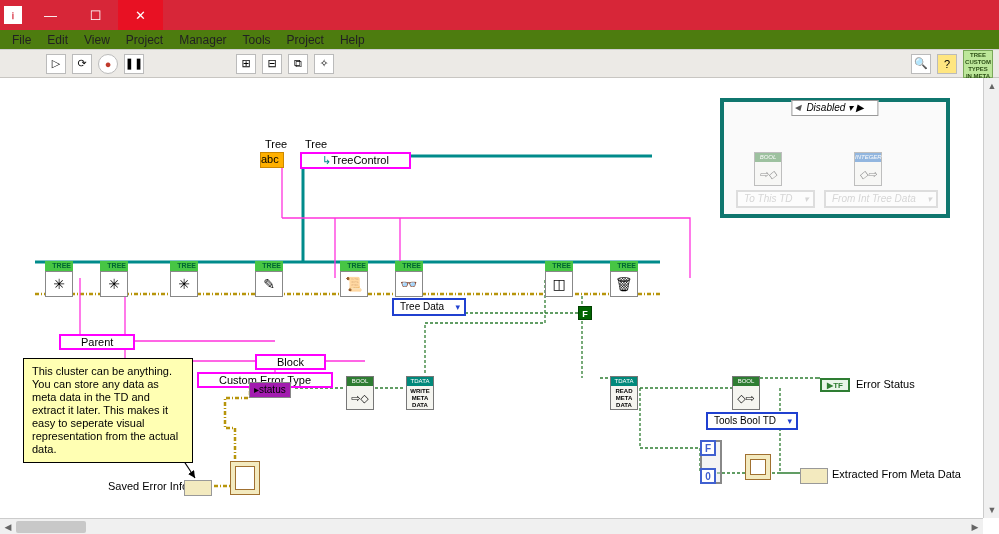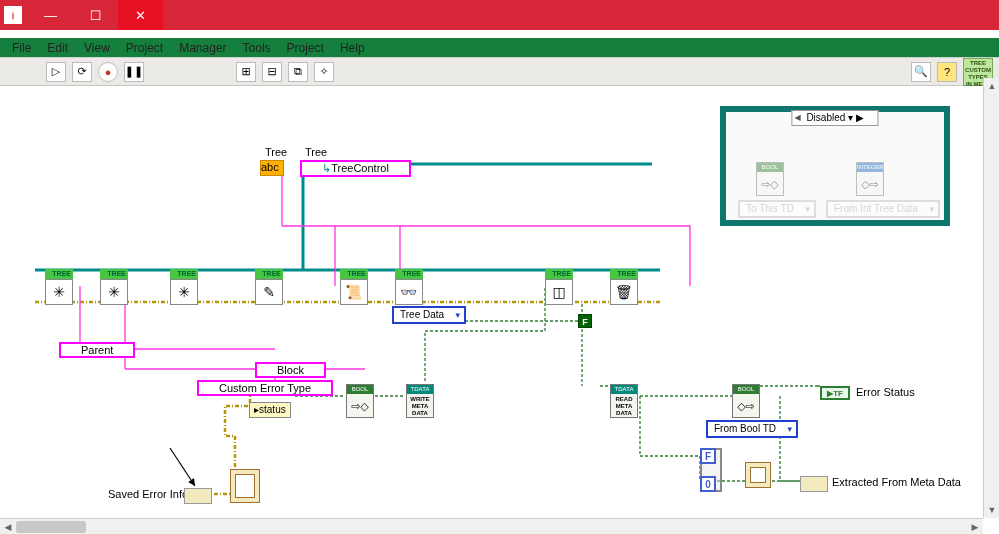--- a/index.html
+++ b/index.html
@@ -7,21 +7,21 @@
 
   
   .titlebar { height: 30px; background: #d72638; color: #fff; display: flex; align-items: center; padding-left: 4px; }
   .titlebar .icon { width: 18px; height: 18px; background: #fff; border: 1px solid #fff; display: flex; align-items: center; justify-content: center; color: #d72638; font-size: 9px; font-weight: bold; margin-right: 6px; }
   .titlebar .title { flex: 1; font-size: 12px; }
   .winbtns { display: flex; height: 100%; }
   .winbtn { width: 45px; display: flex; align-items: center; justify-content: center; font-size: 13px; cursor: pointer; }
   .winbtn.close { background: #e81123; }
 
   
-  .menubar { height: 20px; background: #15803d; display: flex; align-items: center; padding-left: 6px; gap: 4px; border-bottom: 1px solid #d0d0d0; font-size: 12px; color: #222; margin-top: 8px; }
+  .menubar { height: 20px; background: #4d7c0f; display: flex; align-items: center; padding-left: 6px; gap: 4px; border-bottom: 1px solid #d0d0d0; font-size: 12px; color: #222; }
   .menubar span { padding: 2px 6px; cursor: pointer; }
 
   
   .toolbar { height: 28px; background: #eceae6; display: flex; align-items: center; padding: 0 6px; gap: 6px; border-bottom: 1px solid #c8c6c2; }
   .tbtn { width: 20px; height: 20px; border: 1px solid #bbb; background: #fff; display: flex; align-items: center; justify-content: center; font-size: 11px; cursor: pointer; }
   .tbtn.round { border-radius: 50%; }
   .tbtn.red { color: #c0392b; }
   .fontpick { height: 20px; border: 1px solid #999; background: #fff; padding: 0 18px 0 6px; display: flex; align-items: center; font-size: 11px; position: relative; min-width: 150px; }
   .fontpick:after { content: "▾"; position: absolute; right: 4px; font-size: 9px; color: #555; }
   .spacer { flex: 1; }
@@ -59,21 +59,21 @@
   .comment { position: absolute; background: #ffffb3; border: 1px solid #000; padding: 6px 8px; font-size: 11px; line-height: 13px; width: 170px; }
 
   .bundle { position: absolute; width: 30px; height: 34px; background: #f3eabf; border: 1px solid #a07030; }
   .bundle::before { content:""; position:absolute; left:4px; top:4px; right:4px; bottom:4px; border:1px solid #a07030; background:#fff; }
 
   .forloop { position: absolute; border: 2px solid #888; background: rgba(230,230,230,0.45); }
   .forloop .N { position: absolute; left: -2px; top: -2px; width: 16px; height: 16px; border: 2px solid #4060d0; background: #fff; color: #4060d0; font-size: 10px; text-align: center; line-height: 13px; font-weight: bold; }
   .forloop .i { position: absolute; left: -2px; bottom: -2px; width: 16px; height: 16px; border: 2px solid #4060d0; background: #fff; color: #4060d0; font-size: 10px; text-align: center; line-height: 13px; font-weight: bold; }
 
   
-  .disabled-struct { position: absolute; border: 6px solid #0f766e; background: #fafafa; }
+  .disabled-struct { position: absolute; border: 4px solid #0f766e; background: #fafafa; font-style: italic; }
   .disabled-hdr { position: absolute; left: 50%; top: -2px; transform: translateX(-50%); border: 1px solid #999; background: #fff; height: 16px; padding: 0 14px; font-size: 10px; line-height: 14px; }
   .disabled-hdr:before { content: "◀"; position: absolute; left: 2px; font-size: 8px; color: #555; }
   .ghost { opacity: 0.45; }
 
   
   svg.wires { position: absolute; inset: 0; width: 100%; height: 100%; pointer-events: none; }
   .w-pink   { stroke: #ff33dd; stroke-width: 1.3; fill: none; }
   .w-teal   { stroke: #008b8b; stroke-width: 3;   fill: none; }
   .w-green  { stroke: #2e7d32; stroke-width: 1.3; fill: none; stroke-dasharray: 3 2; }
   .w-gold   { stroke: #b7950b; stroke-width: 2.5; fill: none; stroke-dasharray: 4 2 1 2; }
@@ -196,21 +196,21 @@
     </div>
 
   <div class="dropv" style="left:392px; top:220px">Tree Data</div>
 
   <div class="boolconst" style="left:578px; top:228px">F</div>
 
   <div class="plabel" style="left:59px; top:256px">Parent</div>
   <div class="plabel" style="left:255px; top:276px">Block</div>
   <div class="plabel" style="left:197px; top:294px">Custom Error Type</div>
 
-  <div style="position:absolute; left:249px; top:316px; height:16px; border:1px solid #888; background:#fef9c3; padding:0 4px; font-size:10px; line-height:14px">▸<span>status</span></div>
+  <div style="position:absolute; left:249px; top:304px; height:16px; border:1px solid #888; background:#a21caf; padding:0 4px; font-size:10px; line-height:14px">▸<span>status</span></div>
 
   <div class="subvi bool" style="left:346px; top:298px">
     <div class="hdr">BOOL</div>
       <div class="body">⇨◇</div>
   </div>
 
   <div class="subvi tdata" style="left:406px; top:298px">
     <div class="hdr">TDATA</div>
       <div class="body">
         <div class="txt">WRITE META DATA</div>
@@ -221,25 +221,26 @@
     <div class="hdr">TDATA</div>
       <div class="body">
         <div class="txt">READ META DATA</div>
       </div>
   </div>
 
   <div class="subvi bool" style="left:732px; top:298px">
     <div class="hdr">BOOL</div>
       <div class="body">◇⇨</div>
   </div>
-  <div class="dropv" style="left:706px; top:334px">From Bool TD</div>
+  <div class="dropv" style="left:706px; top:334px">Tools Bool TD</div>
 
   <div class="indic" style="left:820px; top:300px">▶TF</div>
   <div class="label" style="left:856px; top:300px">Error Status</div>
 
+  <div class="comment" style="left:23px; top:280px">This cluster can be anything. You can store any data as meta data in the TD and extract it later. This makes it easy to seperate visual representation from the actual data.</div>
 
   <div class="bundle" style="left:230px; top:383px"></div>
 
   <div class="label" style="left:108px; top:402px">Saved Error Info</div>
   <div class="term" style="left:184px; top:402px; background:#f3eabf; width:28px"></div>
 
   <div class="forloop" style="left:700px; top:362px; width:22px; height:44px">
     <div class="N">F</div>
     <div class="i">0</div>
   </div>

